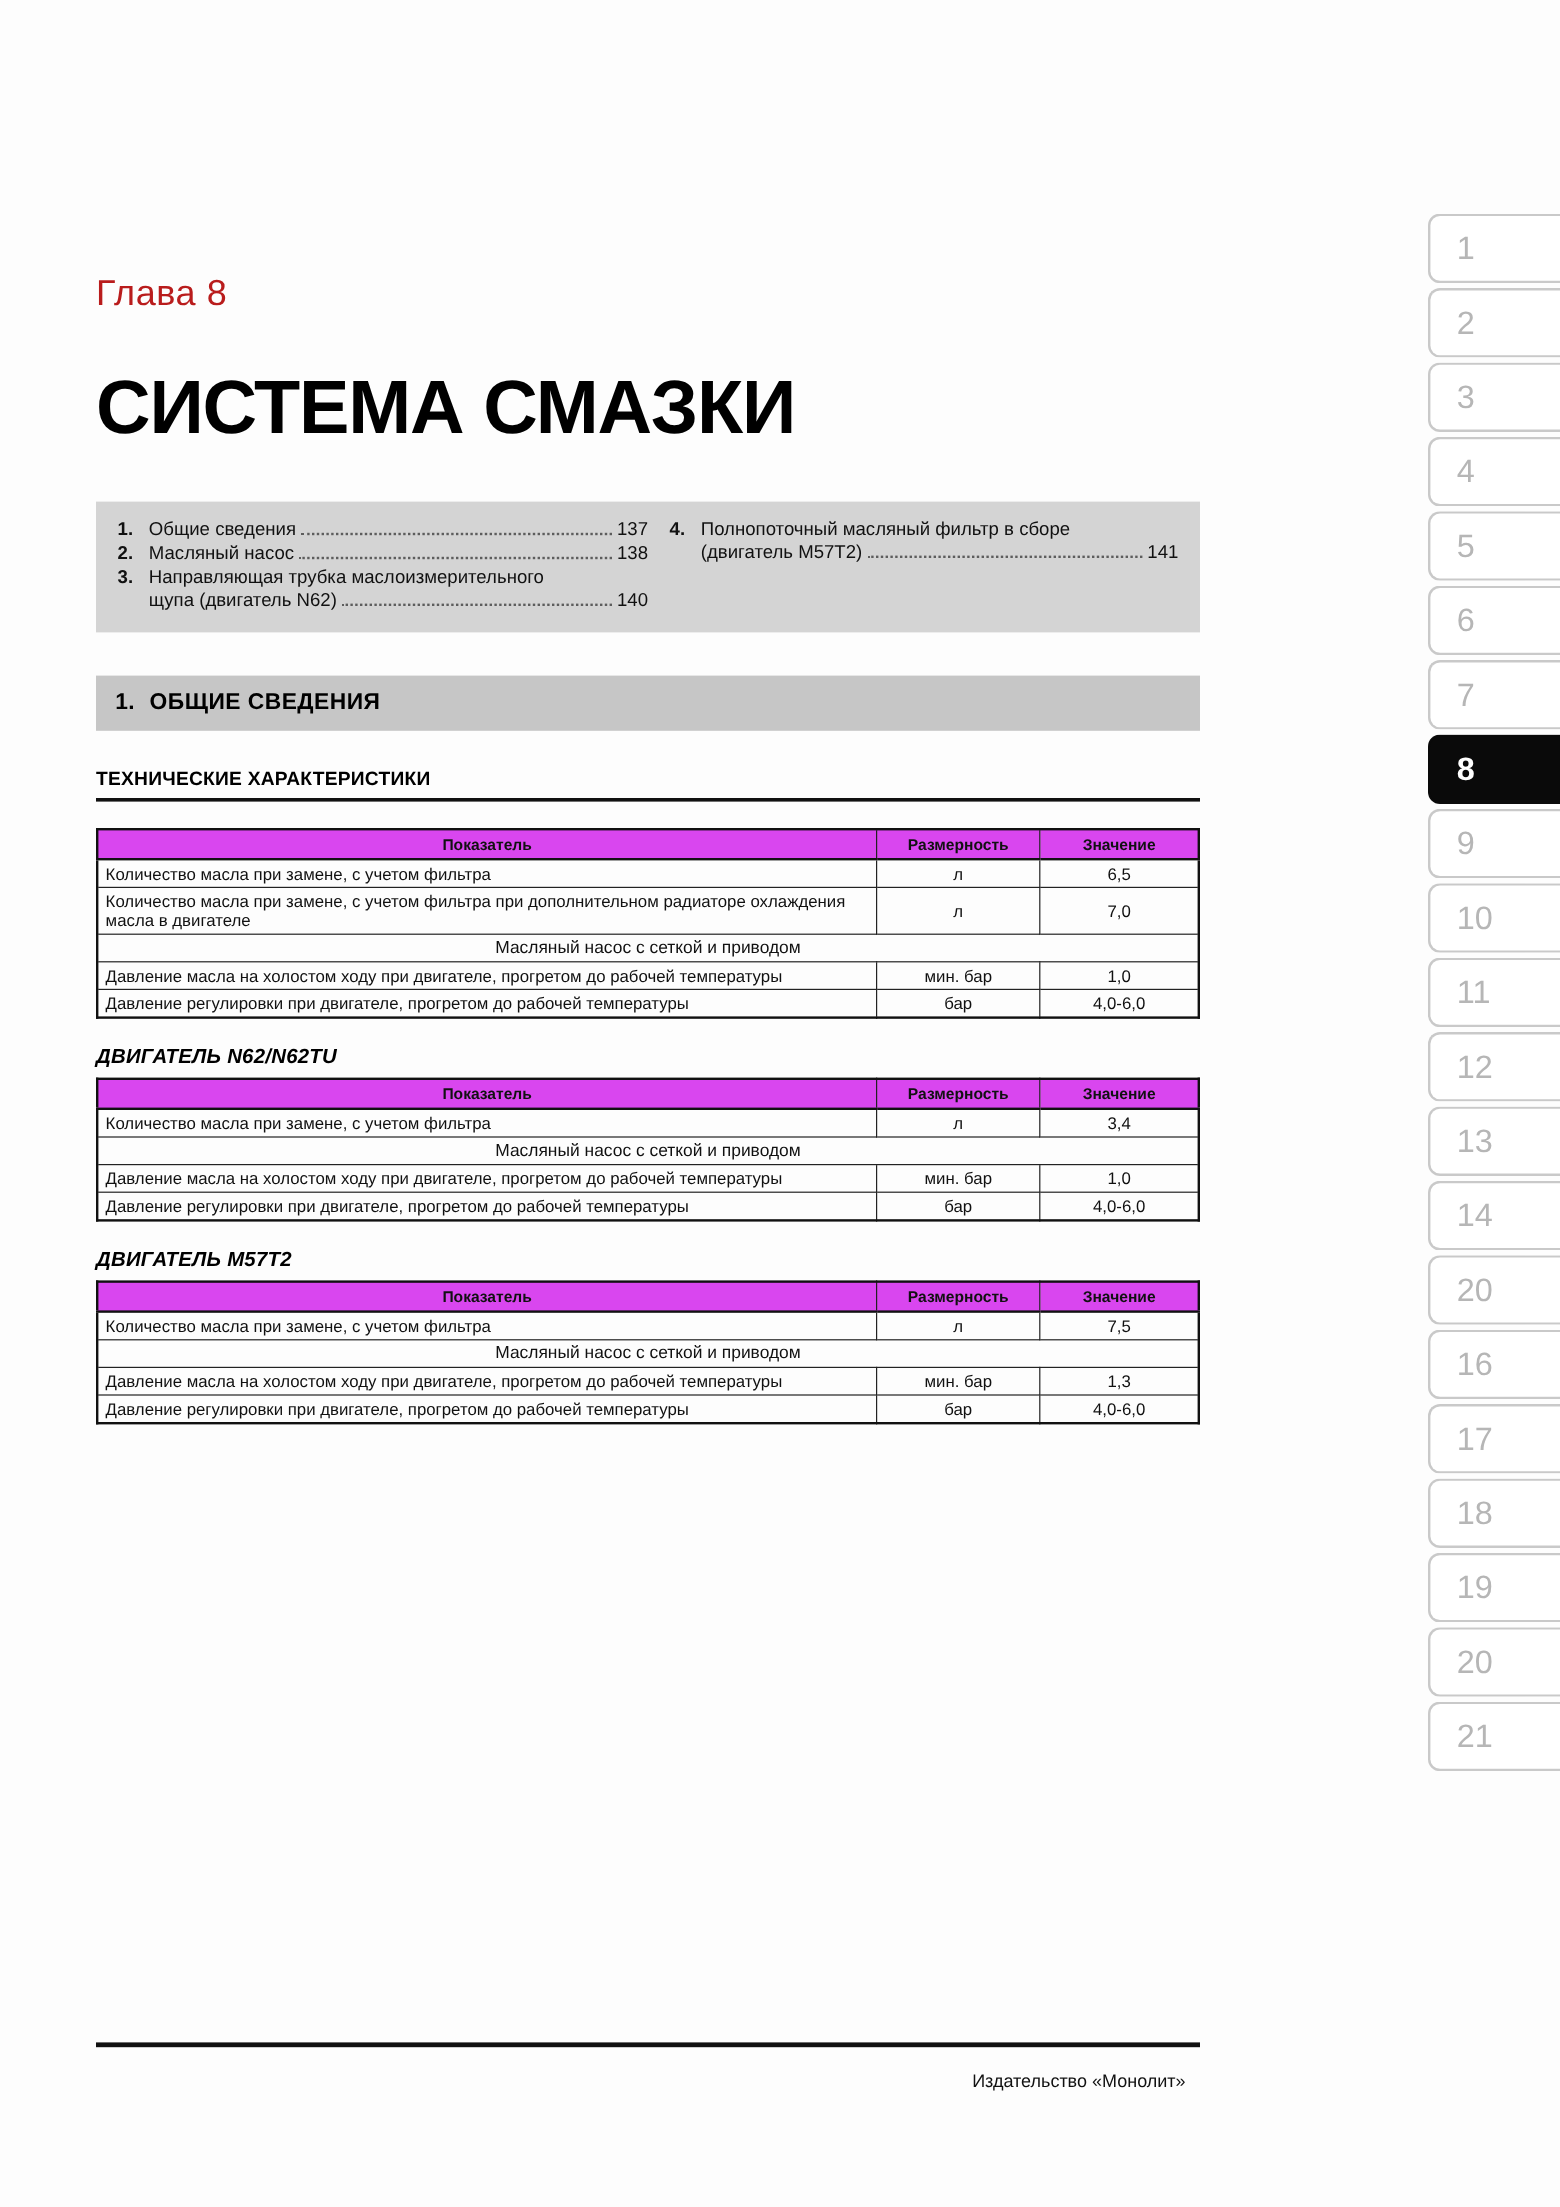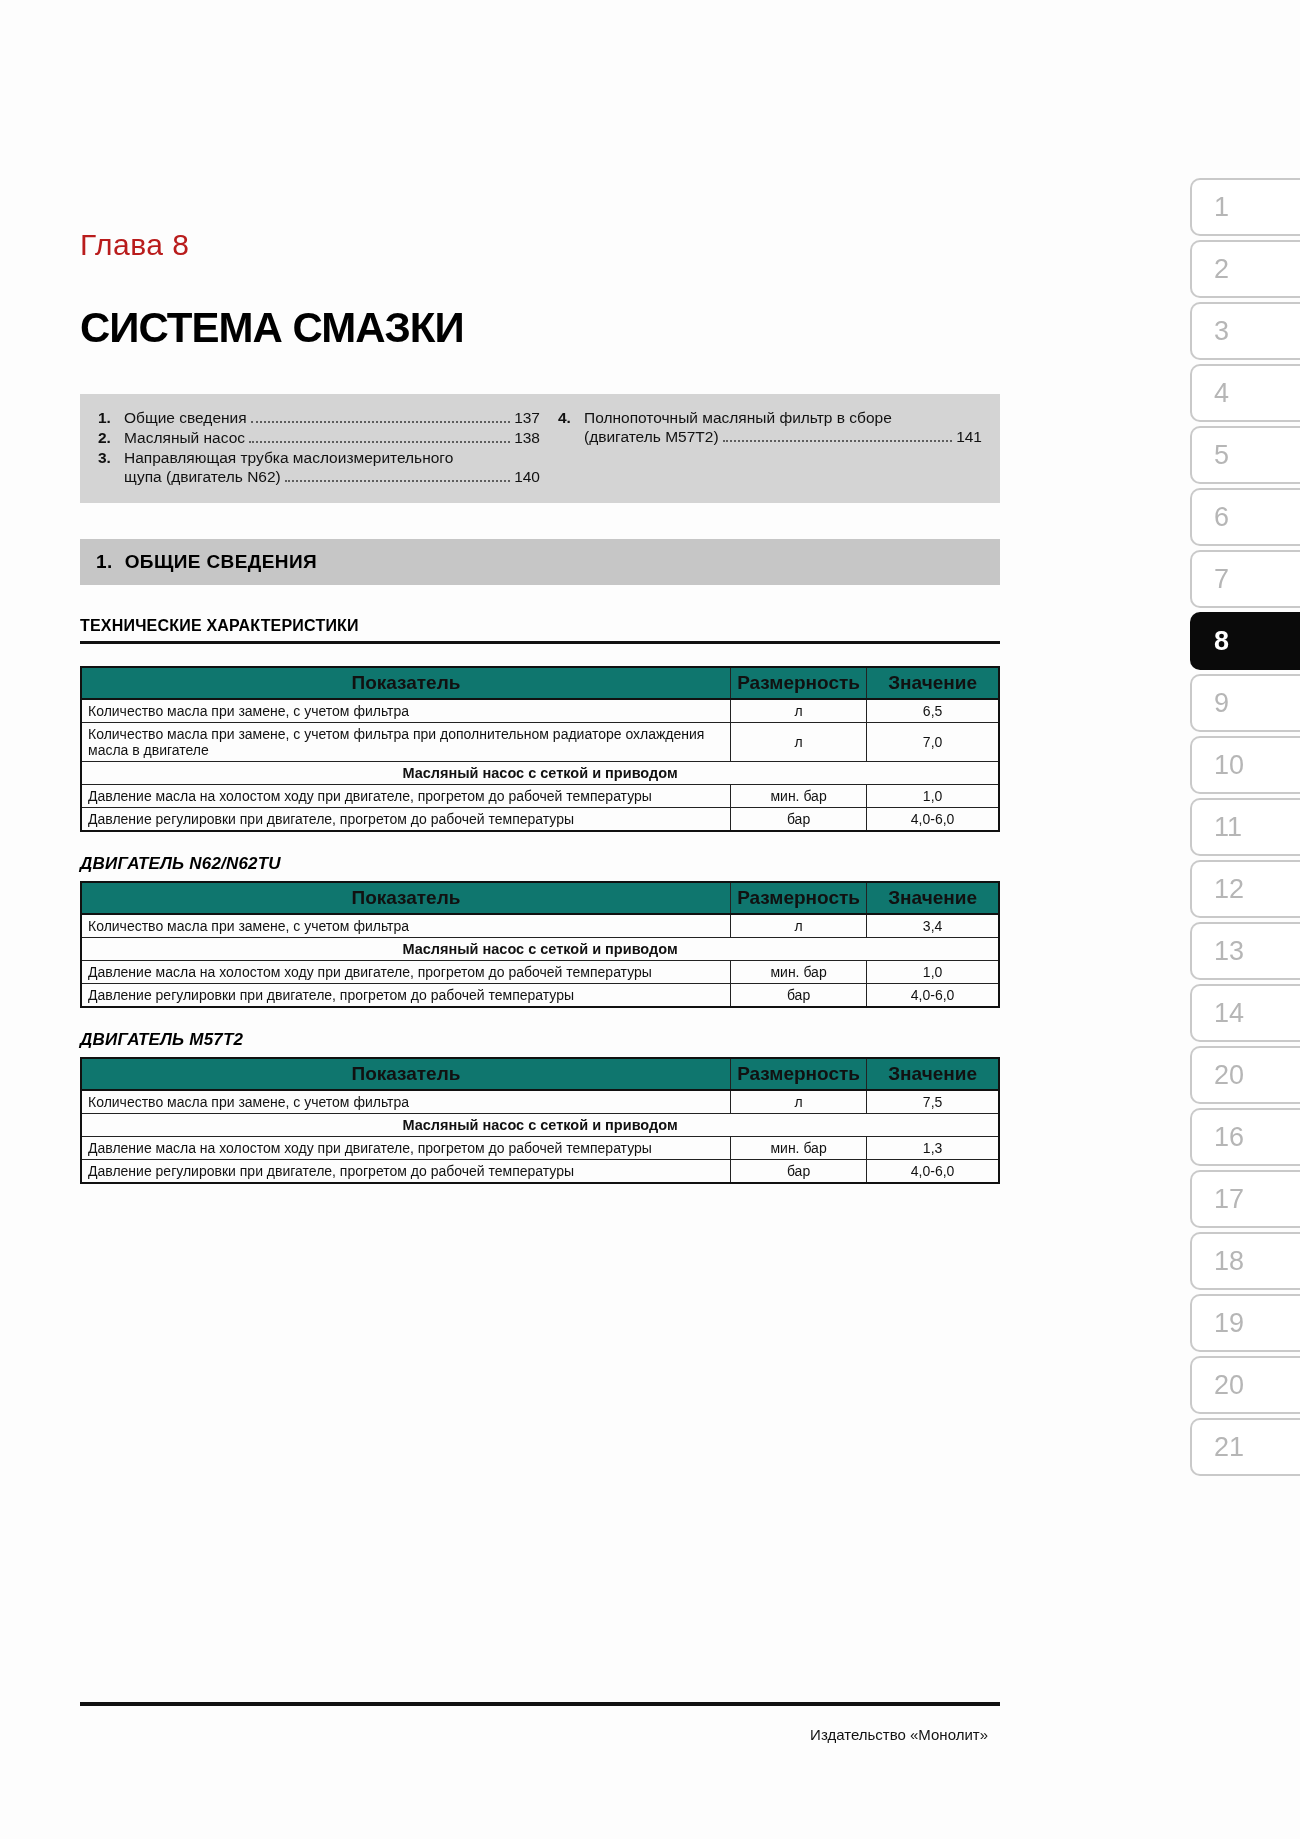--- a/index.html
+++ b/index.html
@@ -61,21 +61,21 @@
   #chapter-label {
     margin-top: 228px;
     font-size: 30px;
     color: #b91c1c;
     letter-spacing: 0.5px;
     font-weight: normal;
   }
 
   #chapter-title {
     margin-top: 42px;
-    font-size: 42px;
+    font-size: 63px;
     font-weight: bold;
     letter-spacing: -1px;
     color: #000;
   }
 
   
   #toc {
     margin-top: 42px;
     background: #d4d4d4;
     padding: 14px 18px 16px 18px;
@@ -156,32 +156,32 @@
     font-size: 14px;
   }
   table.spec td, table.spec th {
     border: 1px solid #222;
     padding: 3px 6px;
     color: #111;
     font-weight: normal;
     vertical-align: middle;
   }
   table.spec thead th {
-    background: #0f766e;
+    background: #d946ef;
     text-align: center;
     font-weight: bold;
-    font-size: 19px;
+    font-size: 13px;
     border-bottom: 2px solid #111;
-    padding: 4px 6px;
+    padding: 4px 22px;
   }
   td.c-param { text-align: left; }
   td.c-unit, td.c-val { text-align: center; }
   tr.subhead td {
     text-align: center;
-    font-weight: bold;
+    font-weight: normal;
     font-size: 14.5px;
     padding: 3px 6px;
   }
   col.param { width: 648px; }
   col.unit  { width: 136px; }
   col.val   { width: 132px; }
 
   
   #footer-rule {
     position: absolute;

